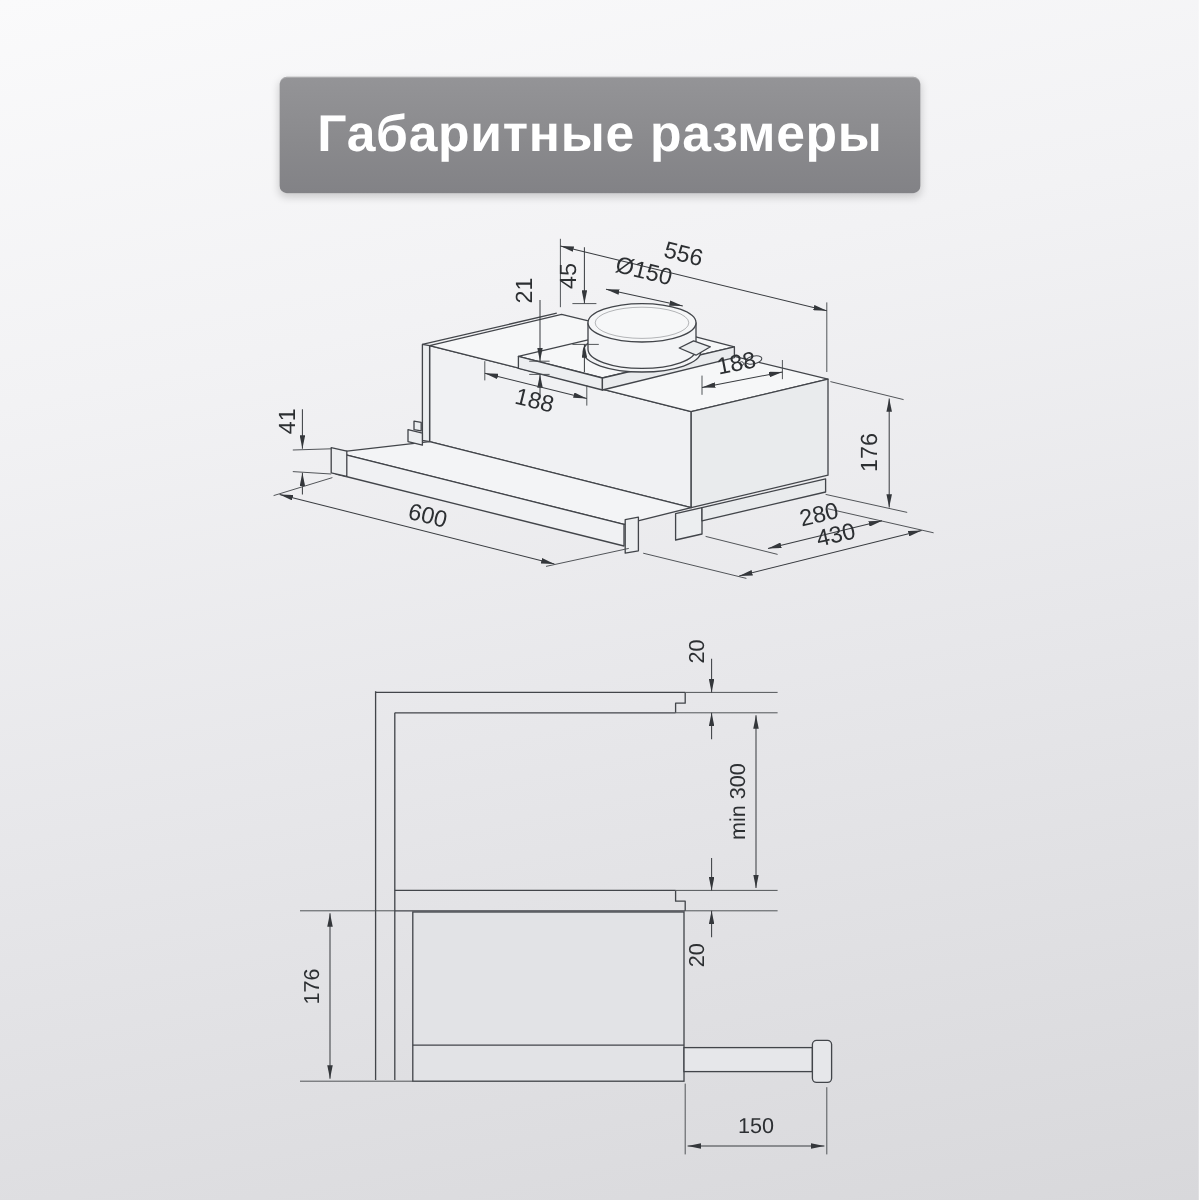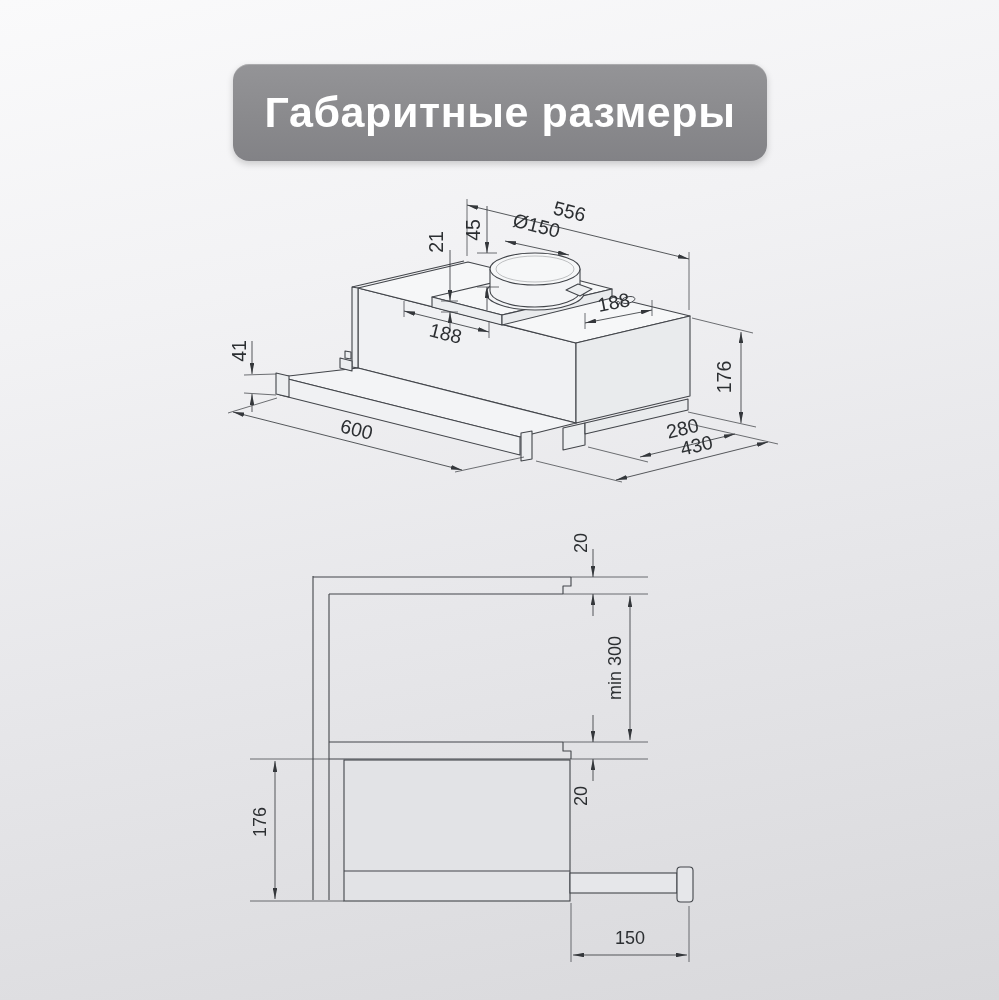--- a/index.html
+++ b/index.html
@@ -5,21 +5,21 @@
   html,body{margin:0;padding:0;}
   body{
     width:999px;height:1000px;overflow:hidden;
     font-family:"Liberation Sans", sans-serif;
     background:linear-gradient(168deg,#fafafb 0%,#f2f2f4 28%,#e7e7ea 58%,#d8d8db 100%);
     position:relative;
   }
   .stage{position:absolute;left:0;top:0;width:999px;height:1000px;}
   .banner{
     position:absolute;left:233px;top:64px;width:534px;height:97px;
-    border-radius:16px;
+    border-radius:6px;
     background:linear-gradient(180deg,#949497 0%,#8a8a8d 55%,#828286 100%);
     box-shadow:inset 0 1px 0 rgba(255,255,255,.22), 0 3px 7px rgba(0,0,0,.18);
     display:flex;align-items:center;justify-content:center;
   }
   .banner-text{
     color:#ffffff;font-size:43px;font-weight:bold;letter-spacing:.6px;
     font-family:"Liberation Sans", sans-serif;
   }
   svg{position:absolute;left:0;top:0;}
   .oln{fill:none;stroke:#42454a;stroke-width:1.1;stroke-linejoin:round;}

